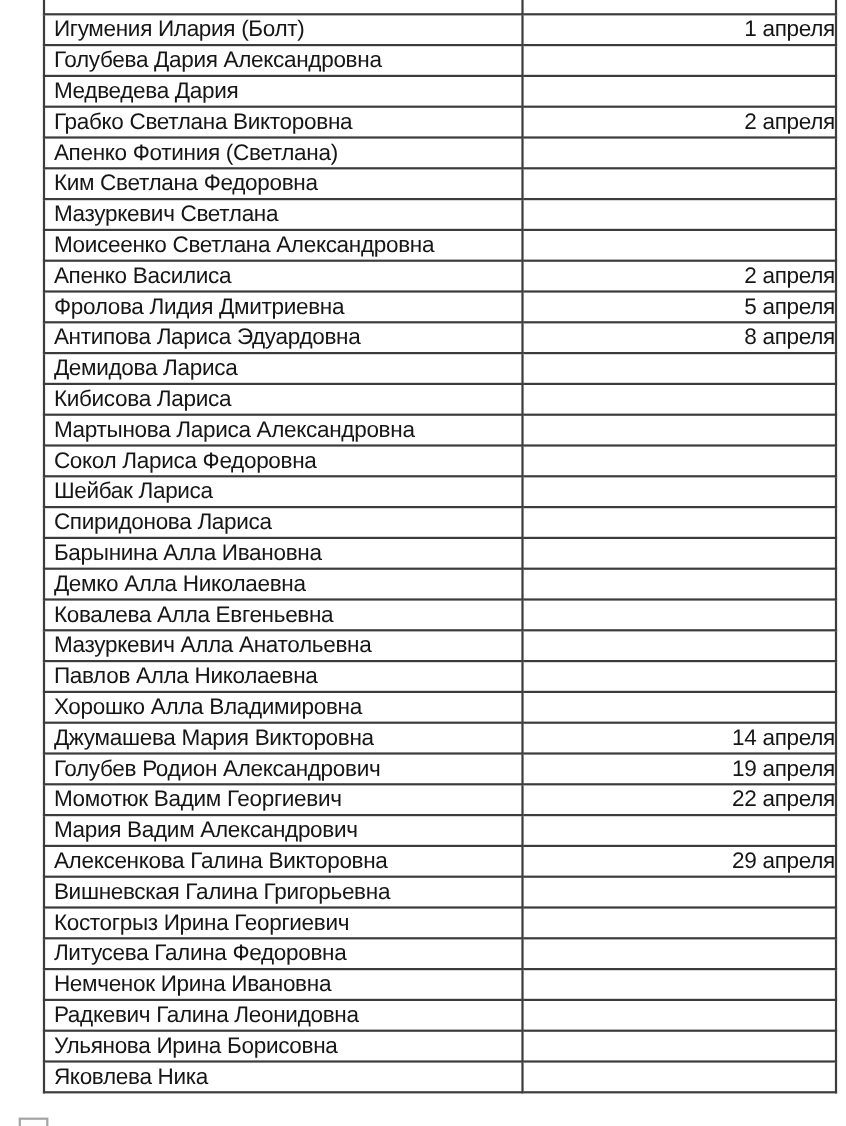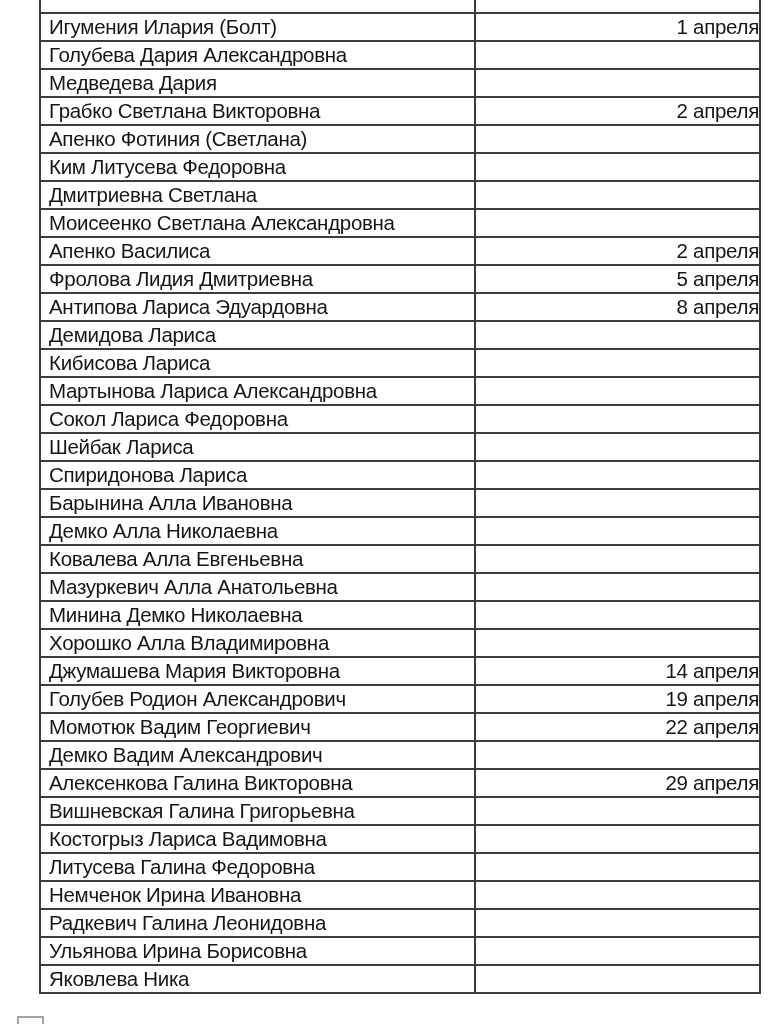--- a/index.html
+++ b/index.html
@@ -81,25 +81,25 @@
       </tr>
       <tr>
         <td class="name-cell">Грабко Светлана Викторовна</td>
         <td class="date-cell">2 апреля</td>
       </tr>
       <tr>
         <td class="name-cell">Апенко Фотиния (Светлана)</td>
         <td class="date-cell"></td>
       </tr>
       <tr>
-        <td class="name-cell">Ким Литусева Федоровна</td>
-        <td class="date-cell"></td>
-      </tr>
-      <tr>
-        <td class="name-cell">Дмитриевна Светлана</td>
+        <td class="name-cell">Ким Светлана Федоровна</td>
+        <td class="date-cell"></td>
+      </tr>
+      <tr>
+        <td class="name-cell">Мазуркевич Светлана</td>
         <td class="date-cell"></td>
       </tr>
       <tr>
         <td class="name-cell">Моисеенко Светлана Александровна</td>
         <td class="date-cell"></td>
       </tr>
       <tr>
         <td class="name-cell">Апенко Василиса</td>
         <td class="date-cell">2 апреля</td>
       </tr>
@@ -145,53 +145,53 @@
       </tr>
       <tr>
         <td class="name-cell">Ковалева Алла Евгеньевна</td>
         <td class="date-cell"></td>
       </tr>
       <tr>
         <td class="name-cell">Мазуркевич Алла Анатольевна</td>
         <td class="date-cell"></td>
       </tr>
       <tr>
-        <td class="name-cell">Минина Демко Николаевна</td>
+        <td class="name-cell">Павлов Алла Николаевна</td>
         <td class="date-cell"></td>
       </tr>
       <tr>
         <td class="name-cell">Хорошко Алла Владимировна</td>
         <td class="date-cell"></td>
       </tr>
       <tr>
         <td class="name-cell">Джумашева Мария Викторовна</td>
         <td class="date-cell">14 апреля</td>
       </tr>
       <tr>
         <td class="name-cell">Голубев Родион Александрович</td>
         <td class="date-cell">19 апреля</td>
       </tr>
       <tr>
         <td class="name-cell">Момотюк Вадим Георгиевич</td>
         <td class="date-cell">22 апреля</td>
       </tr>
       <tr>
-        <td class="name-cell">Демко Вадим Александрович</td>
+        <td class="name-cell">Мария Вадим Александрович</td>
         <td class="date-cell"></td>
       </tr>
       <tr>
         <td class="name-cell">Алексенкова Галина Викторовна</td>
         <td class="date-cell">29 апреля</td>
       </tr>
       <tr>
         <td class="name-cell">Вишневская Галина Григорьевна</td>
         <td class="date-cell"></td>
       </tr>
       <tr>
-        <td class="name-cell">Костогрыз Лариса Вадимовна</td>
+        <td class="name-cell">Костогрыз Ирина Георгиевич</td>
         <td class="date-cell"></td>
       </tr>
       <tr>
         <td class="name-cell">Литусева Галина Федоровна</td>
         <td class="date-cell"></td>
       </tr>
       <tr>
         <td class="name-cell">Немченок Ирина Ивановна</td>
         <td class="date-cell"></td>
       </tr>

